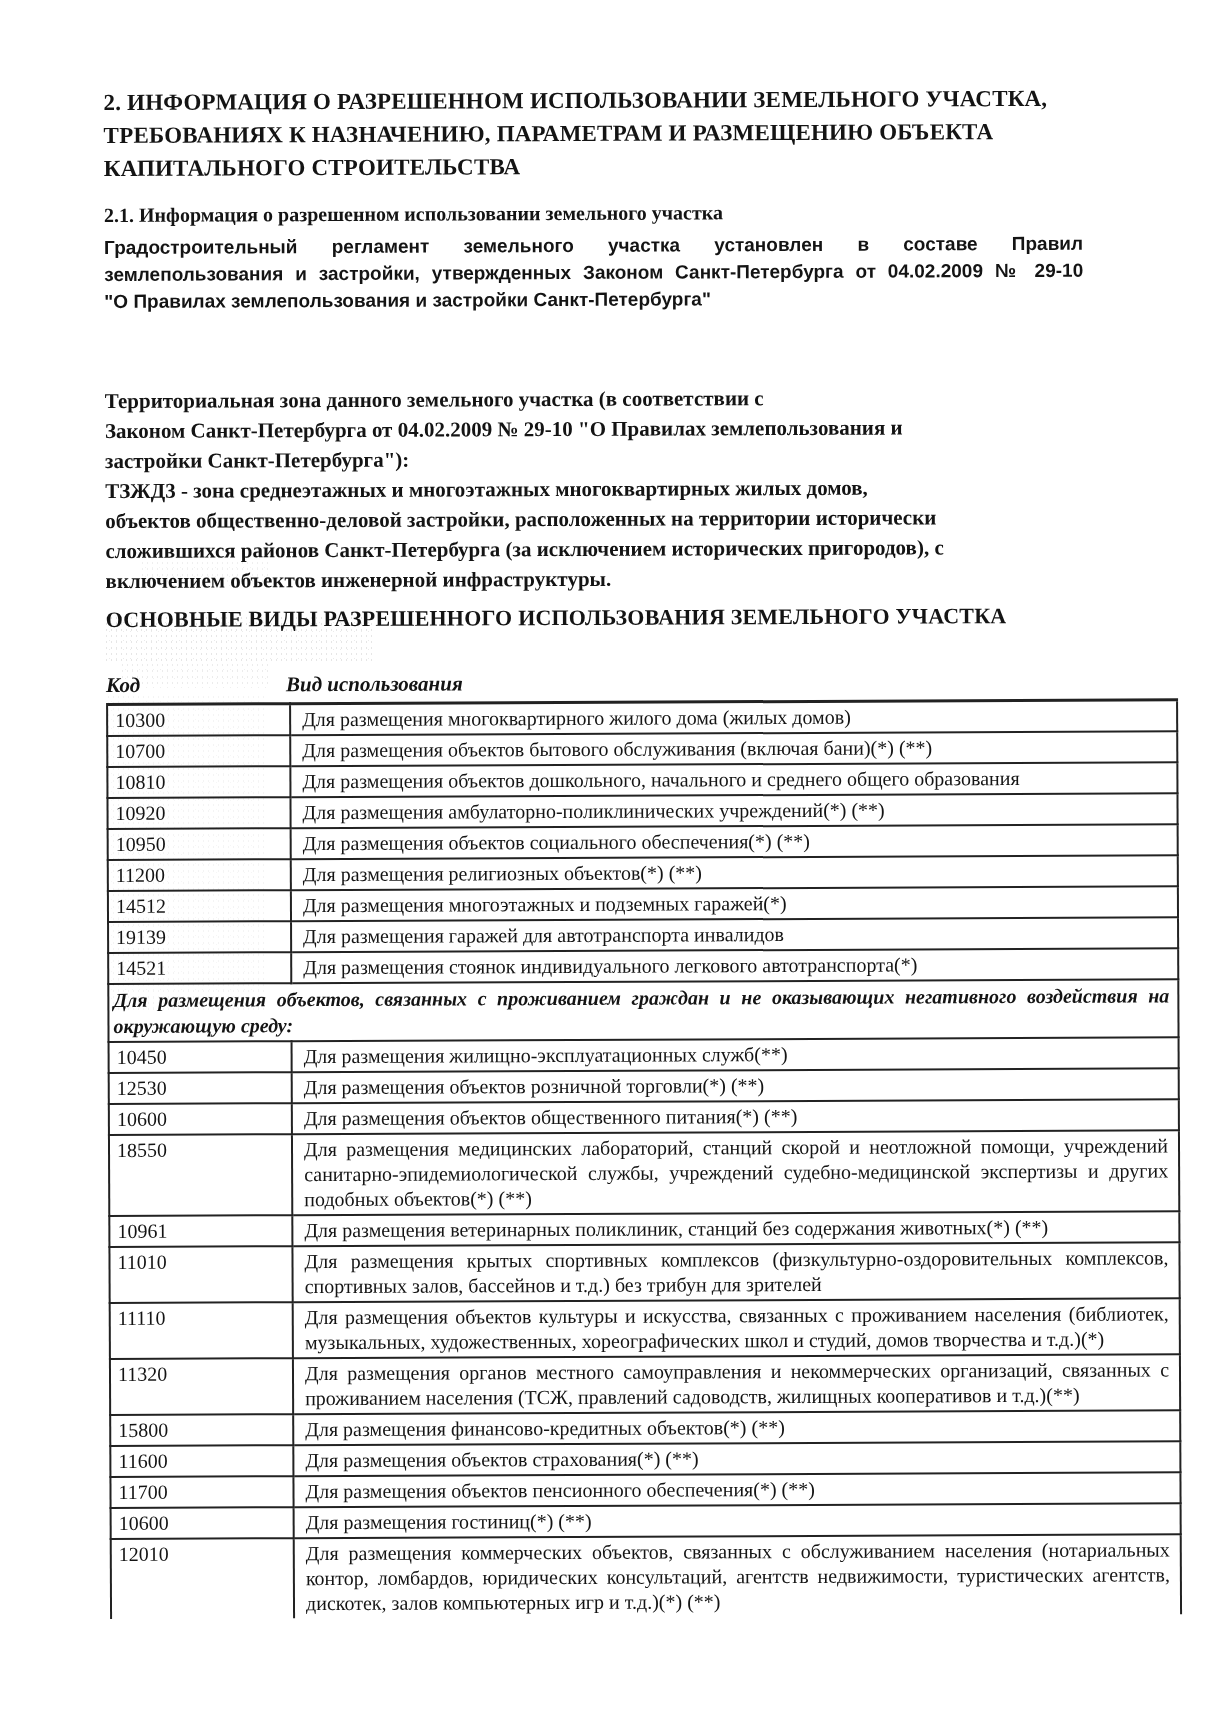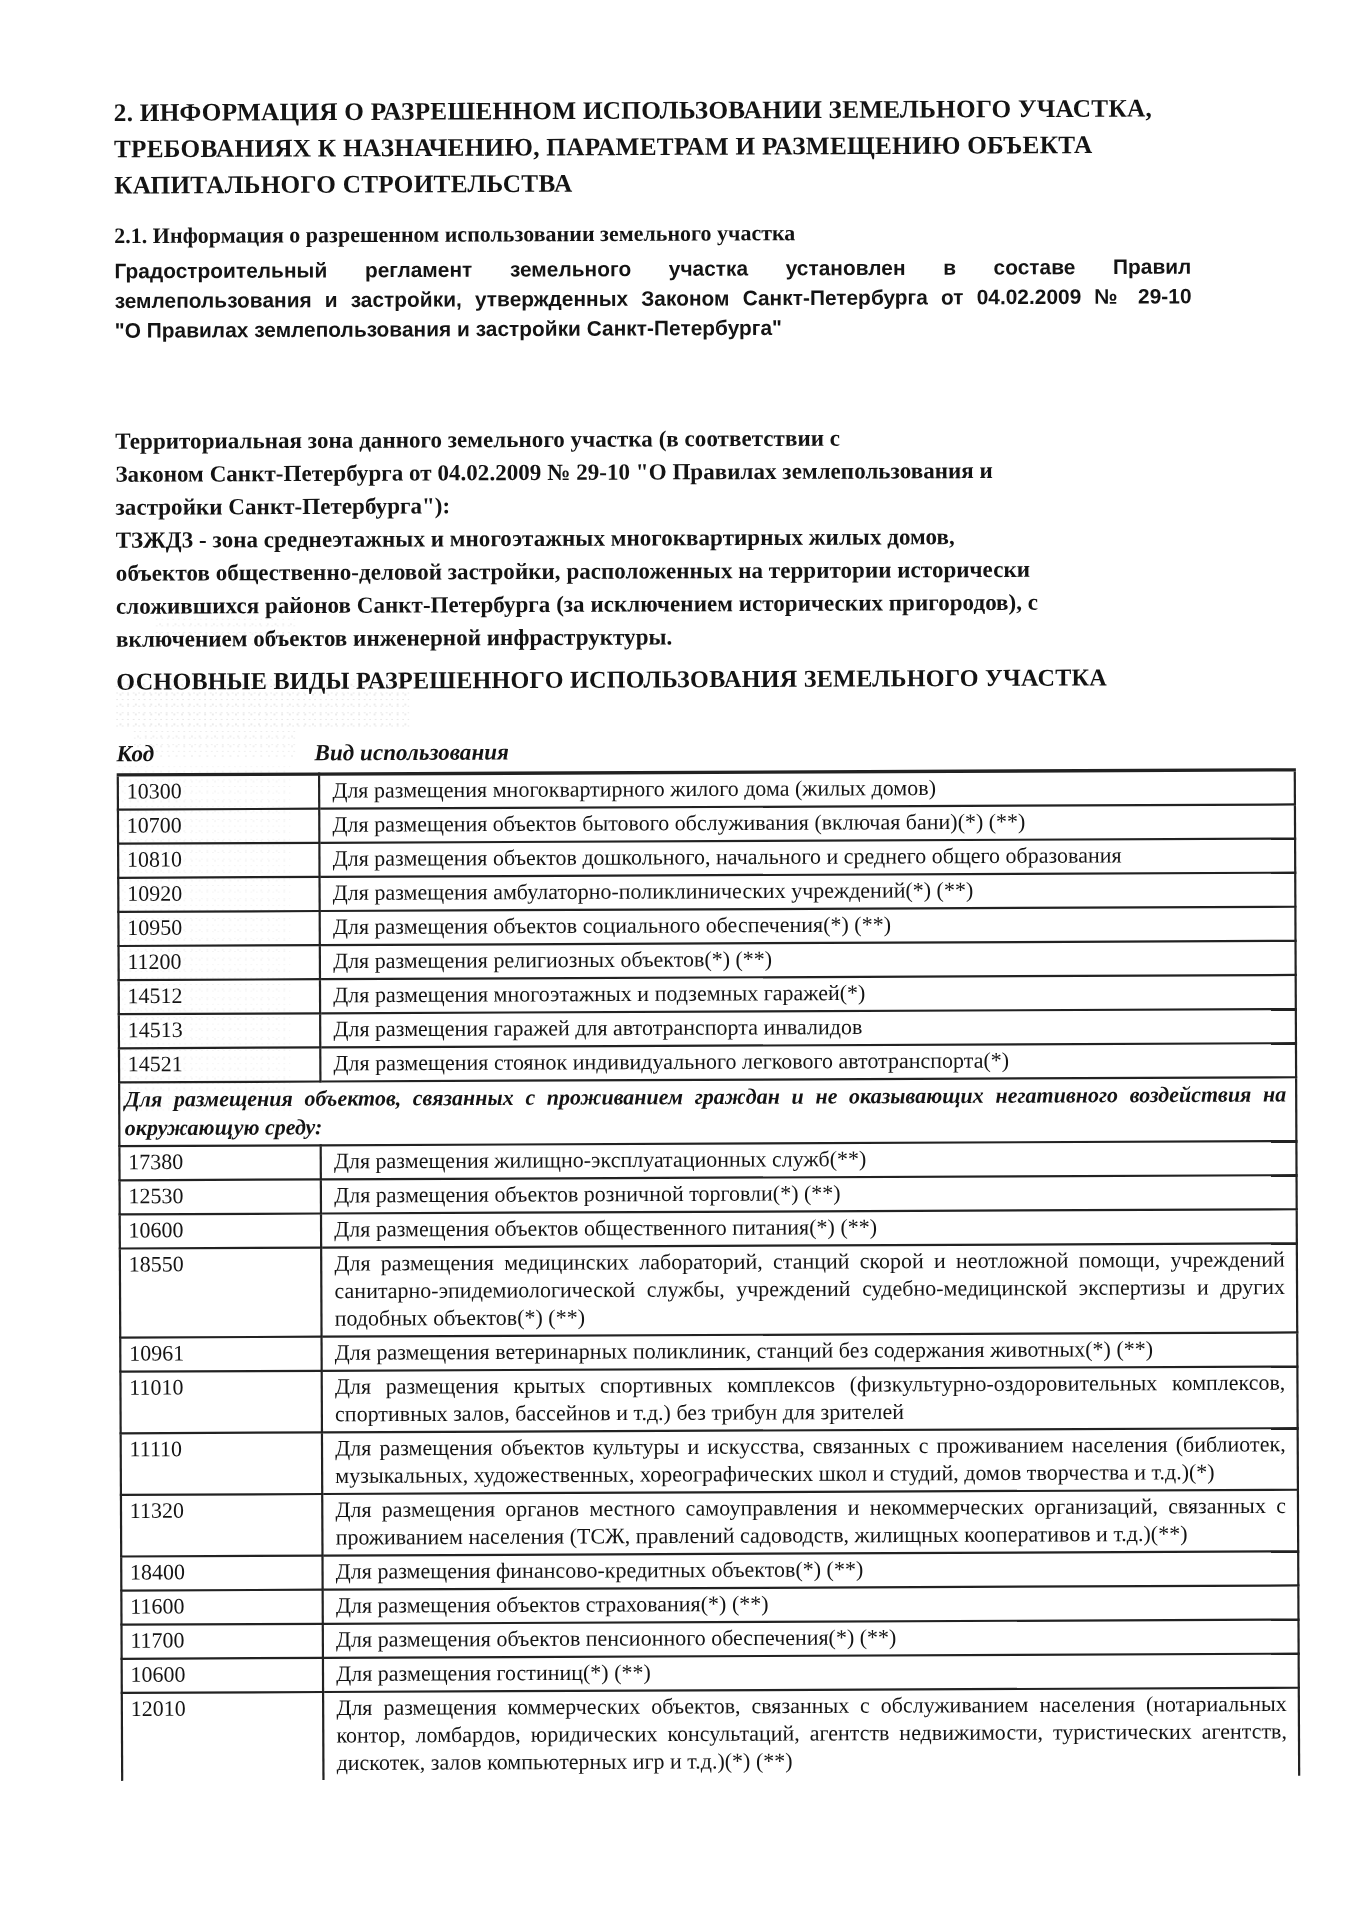--- a/index.html
+++ b/index.html
@@ -174,32 +174,32 @@
   </tr>
           <tr>
     <td class="code">11200</td>
     <td class="use">Для размещения религиозных объектов(*) (**)</td>
   </tr>
           <tr>
     <td class="code">14512</td>
     <td class="use">Для размещения многоэтажных и подземных гаражей(*)</td>
   </tr>
           <tr>
-    <td class="code">14513</td>
+    <td class="code">19139</td>
     <td class="use">Для размещения гаражей для автотранспорта инвалидов</td>
   </tr>
           <tr>
     <td class="code">14521</td>
     <td class="use">Для размещения стоянок индивидуального легкового автотранспорта(*)</td>
   </tr>
           <tr class="section-row">
     <td class="use" colspan="2">Для размещения объектов, связанных с проживанием граждан и не оказывающих негативного воздействия на окружающую среду:</td>
   </tr>
           <tr>
-    <td class="code">17380</td>
+    <td class="code">10450</td>
     <td class="use">Для размещения жилищно-эксплуатационных служб(**)</td>
   </tr>
           <tr>
     <td class="code">12530</td>
     <td class="use">Для размещения объектов розничной торговли(*) (**)</td>
   </tr>
           <tr>
     <td class="code">10600</td>
     <td class="use">Для размещения объектов общественного питания(*) (**)</td>
   </tr>
@@ -217,21 +217,21 @@
   </tr>
           <tr>
     <td class="code">11110</td>
     <td class="use">Для размещения объектов культуры и искусства, связанных с проживанием населения (библиотек, музыкальных, художественных, хореографических школ и студий, домов творчества и т.д.)(*)</td>
   </tr>
           <tr>
     <td class="code">11320</td>
     <td class="use">Для размещения органов местного самоуправления и некоммерческих организаций, связанных с проживанием населения (ТСЖ, правлений садоводств, жилищных кооперативов и т.д.)(**)</td>
   </tr>
           <tr>
-    <td class="code">18400</td>
+    <td class="code">15800</td>
     <td class="use">Для размещения финансово-кредитных объектов(*) (**)</td>
   </tr>
           <tr>
     <td class="code">11600</td>
     <td class="use">Для размещения объектов страхования(*) (**)</td>
   </tr>
           <tr>
     <td class="code">11700</td>
     <td class="use">Для размещения объектов пенсионного обеспечения(*) (**)</td>
   </tr>

